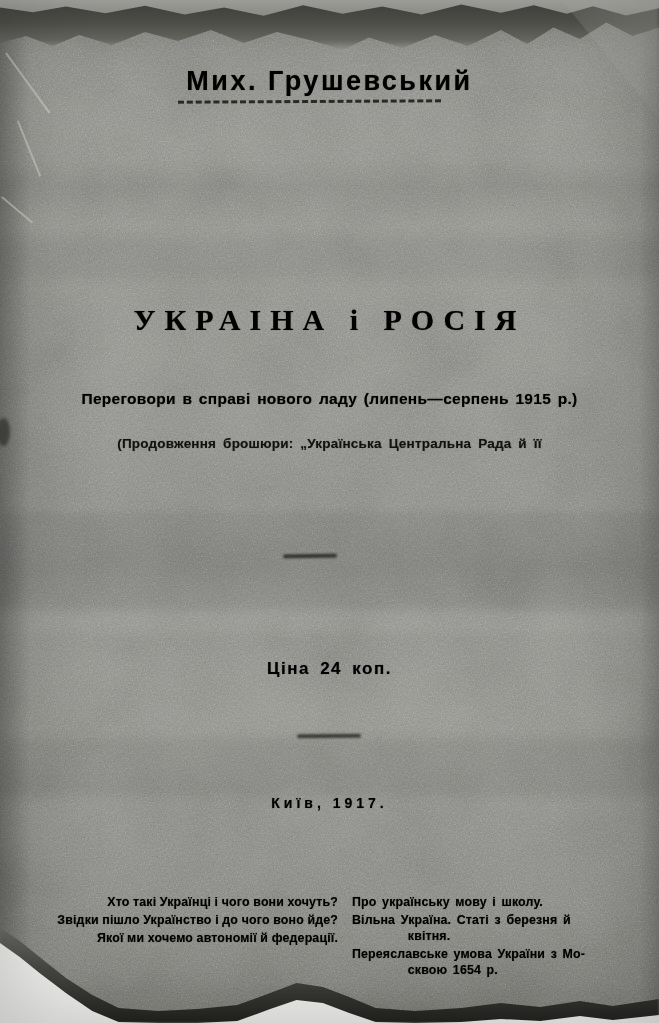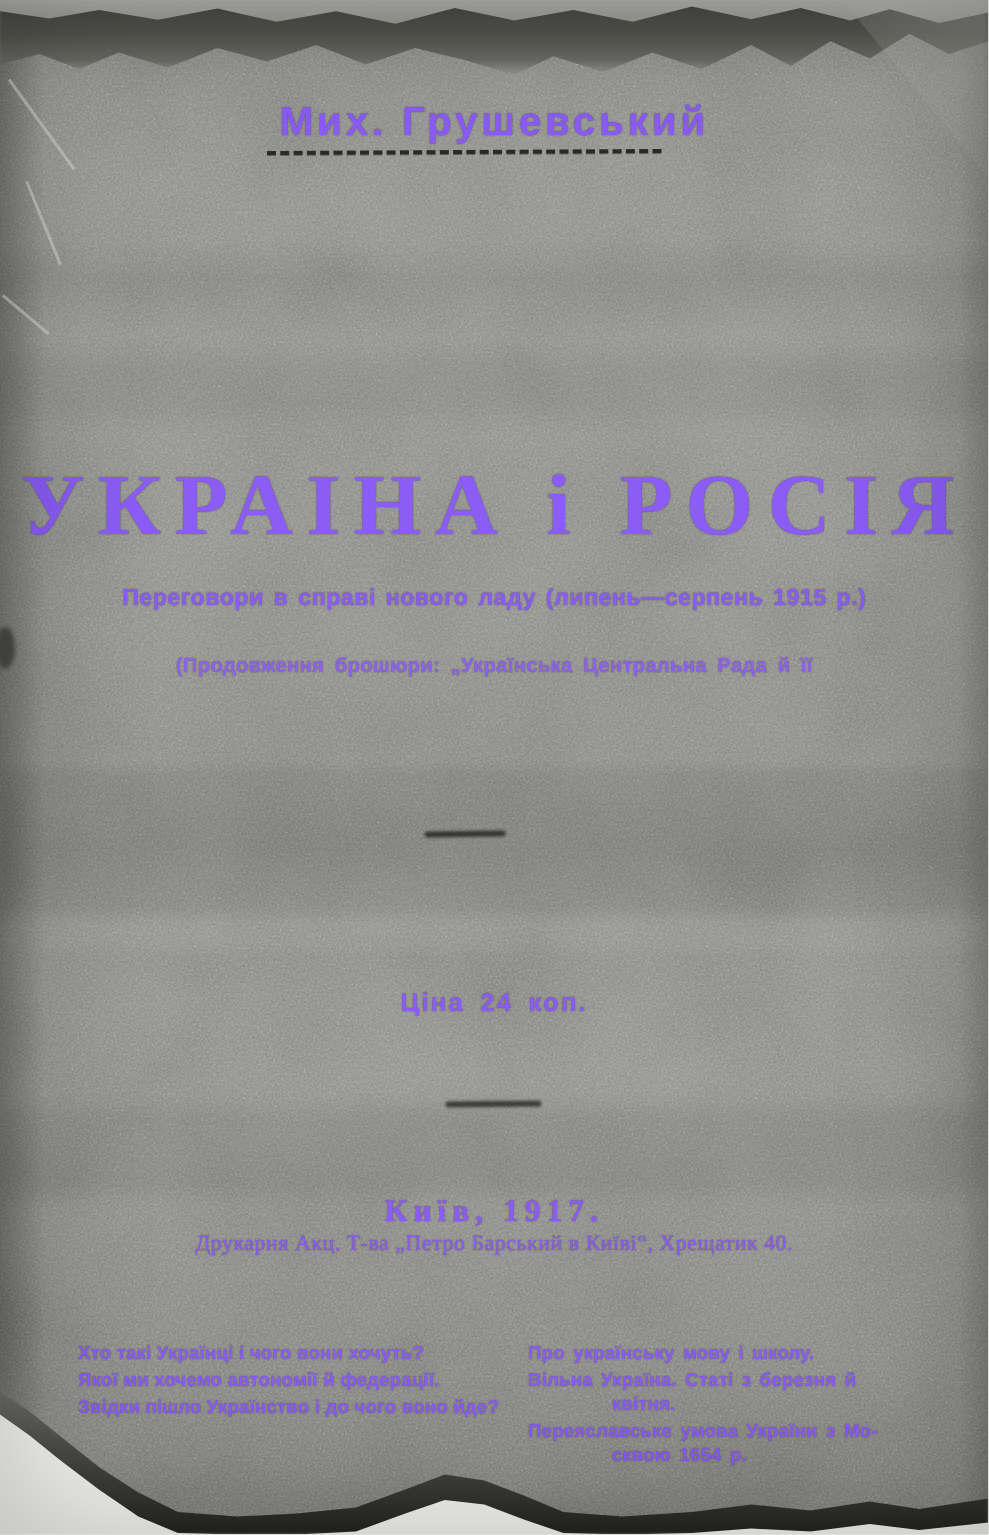--- a/index.html
+++ b/index.html
@@ -36,43 +36,43 @@
   .crack.c3{left:2px;top:196px;width:40px;height:1.5px;transform:rotate(40deg);transform-origin:left center;}
   .darkspot{position:absolute;left:-3px;top:418px;width:13px;height:28px;background:#3d3d3a;
       border-radius:50%;filter:blur(1.5px);opacity:.8;}
   .bottom-shadow{position:absolute;bottom:0;left:0;right:0;height:100px;filter:blur(1px);
       background:linear-gradient(180deg,#74746f 0%,#4a4a46 45%,#232321 100%);
       clip-path:polygon(0 5%,3% 18%,6% 34%,10% 55%,14% 72%,18% 85%,24% 88%,30% 86%,36% 82%,41% 70%,45% 60%,49% 64%,53% 74%,57% 85%,63% 88%,70% 85%,76% 80%,82% 84%,88% 78%,93% 83%,100% 76%,100% 100%,0 100%);}
   .bottom-white{position:absolute;bottom:0;left:0;right:0;height:100px;background:#f6f6f4;
       clip-path:polygon(0 20%,3% 34%,6% 50%,10% 70%,14% 88%,18% 99%,24% 100%,30% 100%,36% 98%,41% 86%,45% 77%,49% 80%,53% 90%,57% 99%,63% 100%,70% 99%,76% 96%,82% 98%,88% 93%,93% 97%,100% 92%,100% 100%,0 100%);}
   .vignette{position:absolute;inset:0;box-shadow:inset 0 0 90px 12px rgba(0,0,0,.22);pointer-events:none;}
 
-  .text-layer{position:absolute;inset:0;color:#8b5cf6;padding-left:24px;}
+  .text-layer{position:absolute;inset:0;color:#000000;padding-left:24px;}
   .tline{position:absolute;left:0;right:0;text-align:center;filter:blur(.35px);
       text-shadow:0 0 1px rgba(20,20,18,.55);}
   .author{top:66px;font-size:27px;font-weight:700;letter-spacing:2.5px;}
   .author-underline{position:absolute;left:178px;top:100px;width:263px;height:0;
       border-bottom:3px dashed #2a2a27;filter:blur(.4px);transform:rotate(-.3deg);}
-  .title{top:303px;font-family:"Liberation Serif",serif;font-size:58px;font-weight:700;
+  .title{top:303px;font-family:"Liberation Serif",serif;font-size:30px;font-weight:700;
       letter-spacing:9px;white-space:nowrap;}
   .subtitle{top:390px;font-size:15.5px;font-weight:700;letter-spacing:.3px;word-spacing:2px;}
   .note{font-size:13.5px;font-weight:700;opacity:.88;letter-spacing:.2px;word-spacing:3px;}
   .note1{top:436px;}
   .note2{top:460px;}
   .smudge{position:absolute;background:#262624;filter:blur(1px);border-radius:2px;}
   .smudge.s1{left:283px;top:554px;width:54px;height:4px;transform:rotate(-.8deg);opacity:.85;}
   .smudge.s2{left:297px;top:734px;width:64px;height:3.5px;transform:rotate(-.5deg);opacity:.8;}
   .price{top:635px;font-size:17px;font-weight:700;letter-spacing:1.5px;word-spacing:4px;margin-top:24px;}
-  .city{top:795px;font-family:Liberation Serif, serif;font-size:21px;font-weight:700;letter-spacing:4px;}
+  .city{top:795px;font-family:Liberation Sans, sans-serif;font-size:14px;font-weight:700;letter-spacing:4px;}
   .printer{top:821px;font-family:"Liberation Serif",serif;font-size:14.5px;letter-spacing:.4px;}
   .works-heading{top:871px;font-size:13px;font-weight:700;letter-spacing:.8px;}
   .works{position:absolute;top:894px;left:52px;right:26px;display:flex;gap:14px;
       filter:blur(.35px);text-shadow:0 0 1px rgba(20,20,18,.5);}
   .works ul{margin:0;padding:0;list-style:none;}
-  .col-left{width:286px;}
+  .col-left{width:286px;text-align:right;}
   .col-right{width:262px;}
   .works li{font-size:12.4px;font-weight:700;line-height:16px;letter-spacing:.15px;
       padding-left:3em;text-indent:-3em;margin-bottom:2px;}
   .col-right li{padding-left:4.5em;text-indent:-4.5em;word-spacing:2px;}
 </style>
 </head>
 <body>
 
 <div class="stage">
   <div class="paper"></div>
@@ -111,27 +111,26 @@
   <div class="text-layer">
     <div class="tline author">Мих. Грушевський</div>
     <div class="author-underline"></div>
     <div class="tline title">УКРАІНА і РОСІЯ</div>
     <div class="tline subtitle">Переговори в справі нового ладу (липень—серпень 1915 р.)</div>
     <div class="tline note note1">(Продовження брошюри: „Українська Центральна Рада й її</div>
     <div class="smudge s1"></div>
     <div class="tline price">Ціна 24 коп.</div>
     <div class="smudge s2"></div>
     <div class="tline city">Київ, 1917.</div>
-    <div class="tline printer">Друкарня Акц. Т-ва „Петро Барський в Київі“, Хрещатик 40.</div>
 
     <div class="works">
       <ul class="col-left">
         <li>Хто такі Українці і чого вони хочуть?</li>
+        <li>Звідки пішло Українство і до чого воно йде?</li>
         <li>Якої ми хочемо автономії й федерації.</li>
-        <li>Звідки пішло Українство і до чого воно йде?</li>
       </ul>
       <ul class="col-right">
         <li>Про українську мову і школу.</li>
         <li>Вільна Україна. Статі з березня й квітня.</li>
         <li>Переяславське умова України з Мо-сквою 1654 р.</li>
       </ul>
     </div>
   </div>
 
   <div class="bottom-shadow"></div>

